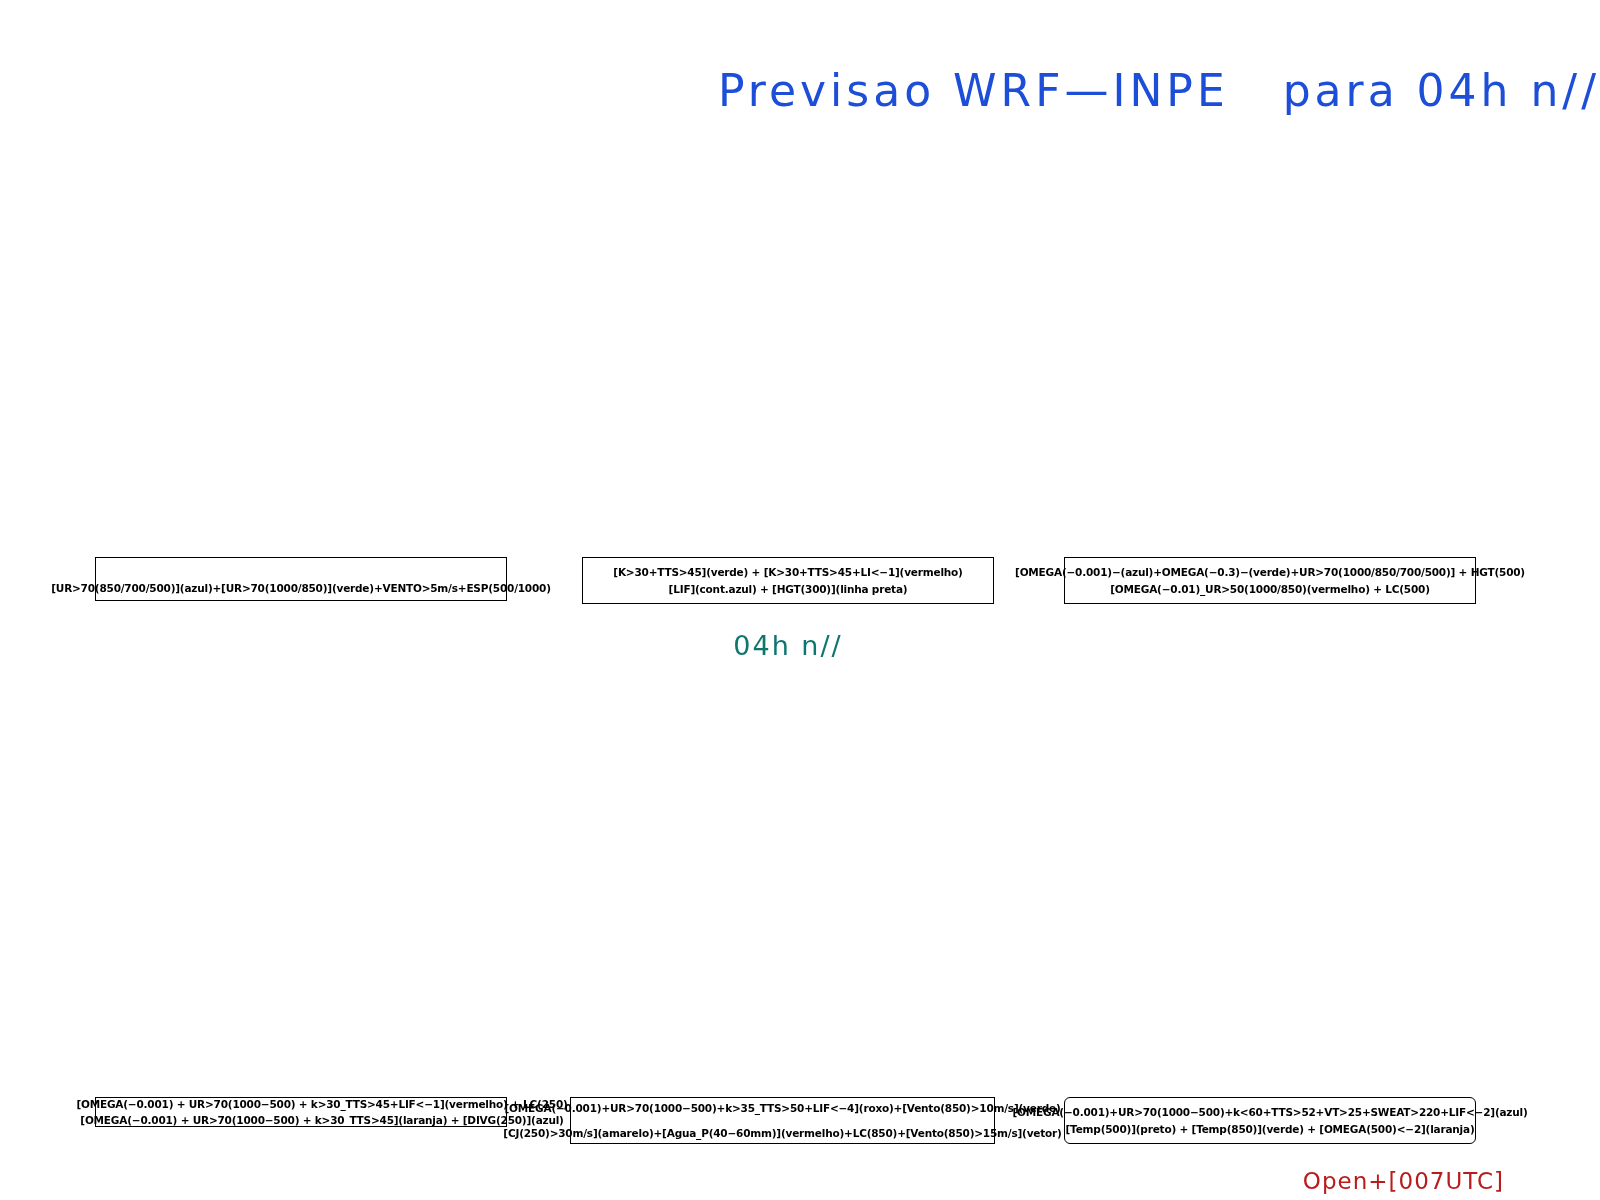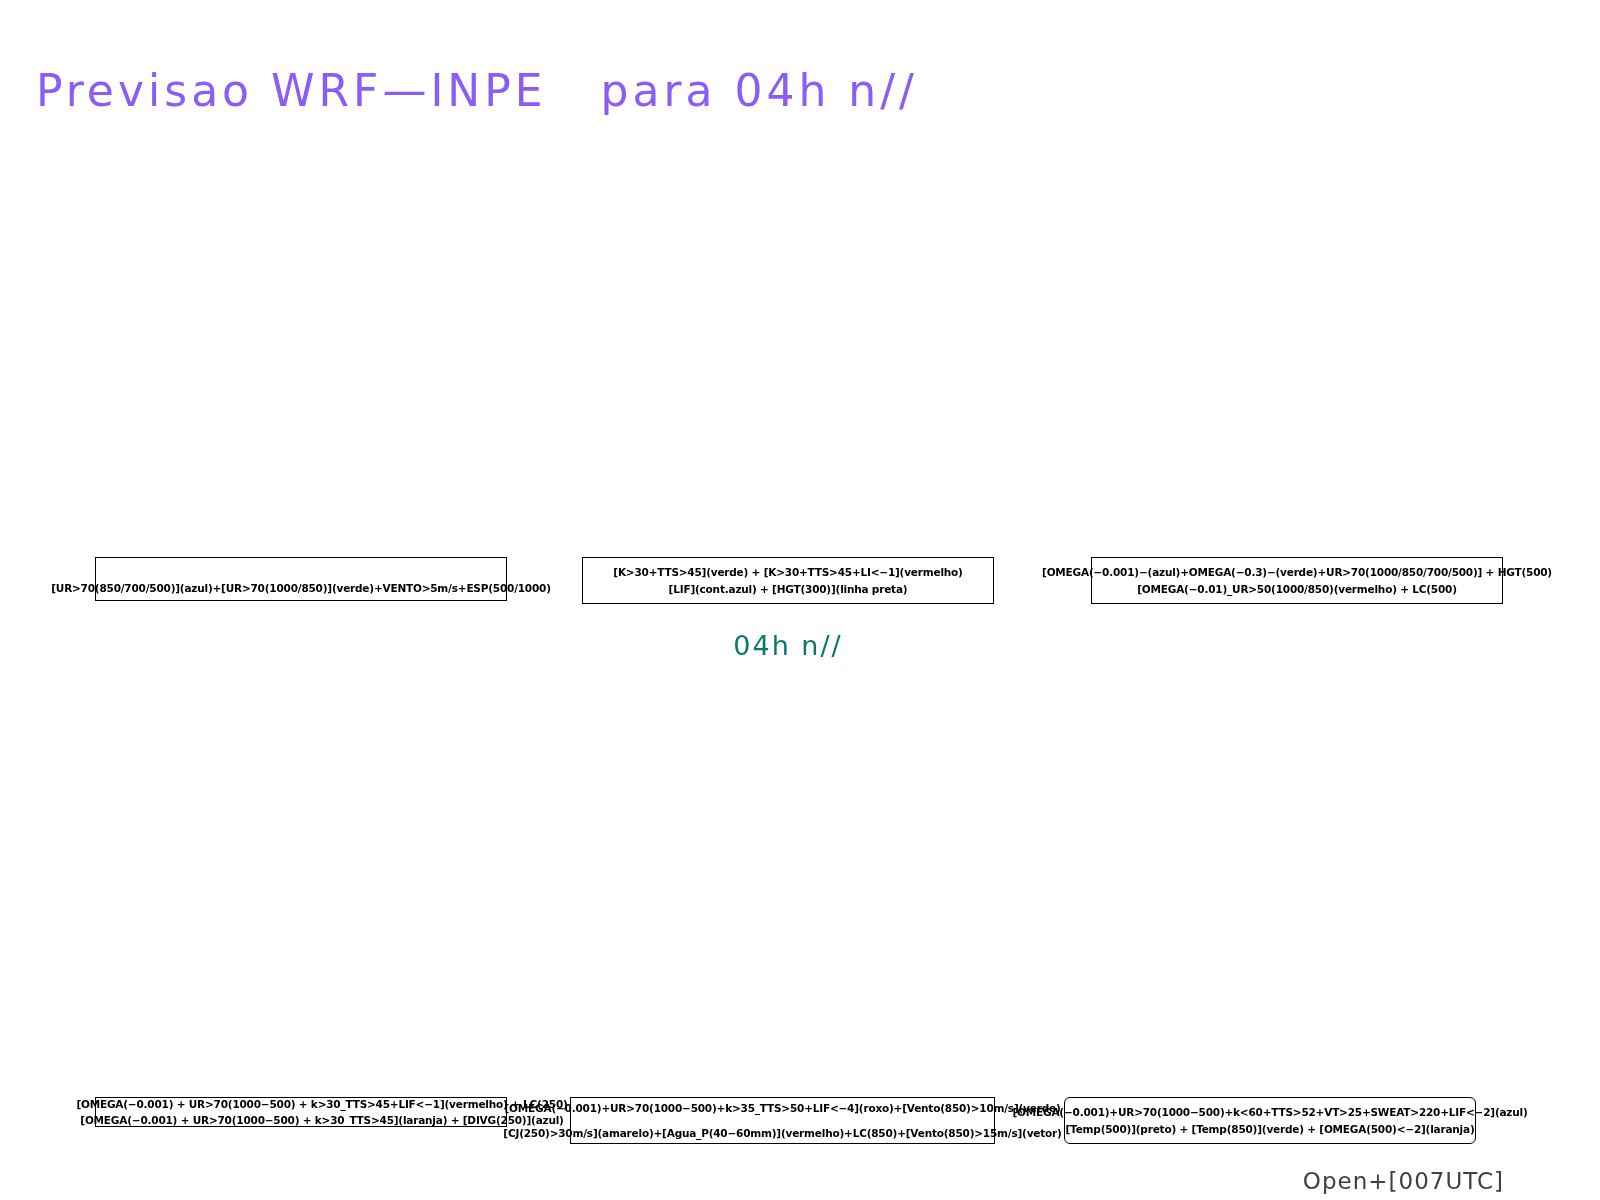--- a/index.html
+++ b/index.html
@@ -15,26 +15,26 @@
     color: #000000;
     overflow: hidden;
   }
 
   
   .main-title {
     position: absolute;
     left: 0;
     top: 14px;
     width: 1600px;
-    text-align: left;
+    text-align: right;
     font-family: "DejaVu Sans", sans-serif;
     font-size: 44px;
     font-weight: 400;
     letter-spacing: 4px;
-    color: #8b5cf6;
+    color: #1d4ed8;
     white-space: pre;
   }
 
   
   .legend-box {
     position: absolute;
     border: 1.6px solid #000000;
     background: #ffffff;
     box-sizing: border-box;
     display: flex;
@@ -50,21 +50,21 @@
     font-weight: bold;
     letter-spacing: -0.2px;
     line-height: 1.55;
     color: #000000;
     white-space: nowrap;
   }
 
   
   #box-top-left   { left: 95px;   top: 557px; width: 412px; height: 44px; justify-content: flex-end; }
   #box-top-mid    { left: 582px;  top: 557px; width: 412px; height: 47px; }
-  #box-top-right  { left: 1064px; top: 557px; width: 412px; height: 47px; margin-left: 27px; }
+  #box-top-right  { left: 1064px; top: 557px; width: 412px; height: 47px; }
 
   
   #box-bot-left   { left: 95px;   top: 1097px; width: 412px; height: 30px; padding-left: 48px; }
   #box-bot-mid    { left: 570px;  top: 1097px; width: 425px; height: 47px; gap: 8px; }
   #box-bot-right  { left: 1064px; top: 1097px; width: 412px; height: 47px; border-radius: 6px; }
 
   
   .center-subtitle {
     position: absolute;
     left: 582px;
@@ -79,21 +79,21 @@
   }
 
   
   .footer-label {
     position: absolute;
     right: 96px;
     bottom: 6px;
     font-family: "DejaVu Sans", sans-serif;
     font-size: 23px;
     letter-spacing: 1px;
-    color: #404040;
+    color: #b91c1c;
     white-space: pre;
   }
 </style>
 </head>
 <body>
 
 <div class="main-title">
   <span>Previsao WRF—INPE   para 04h n//</span>
 </div>
 

